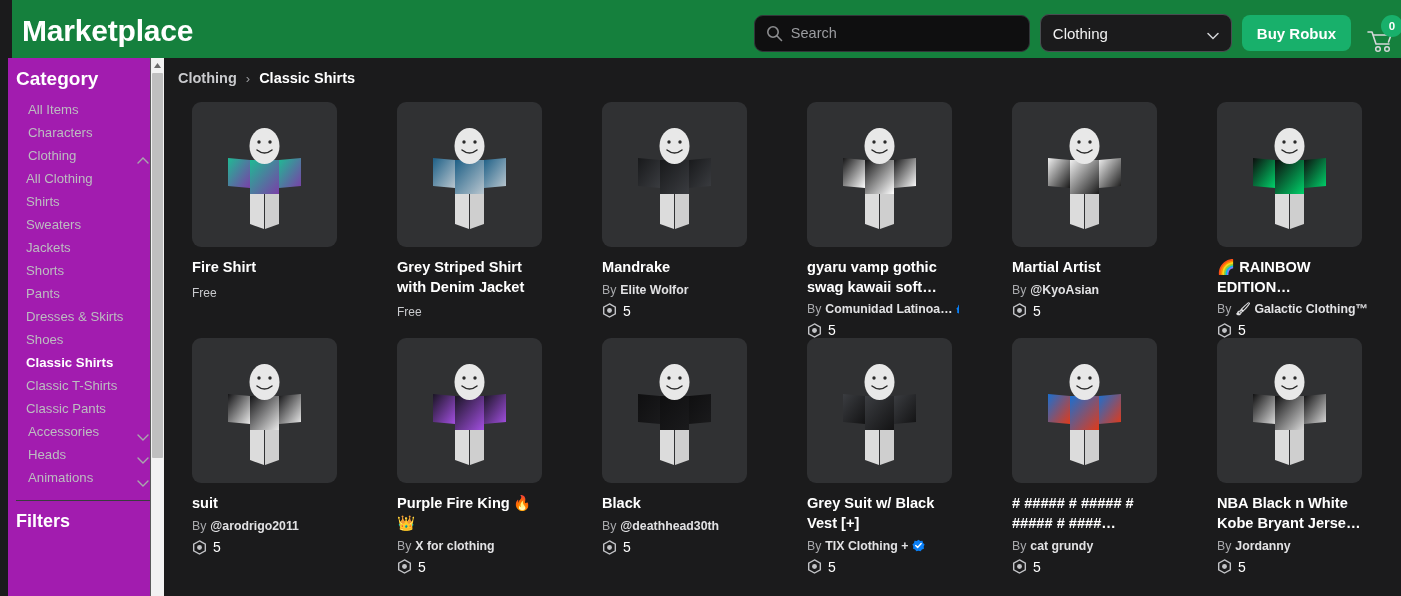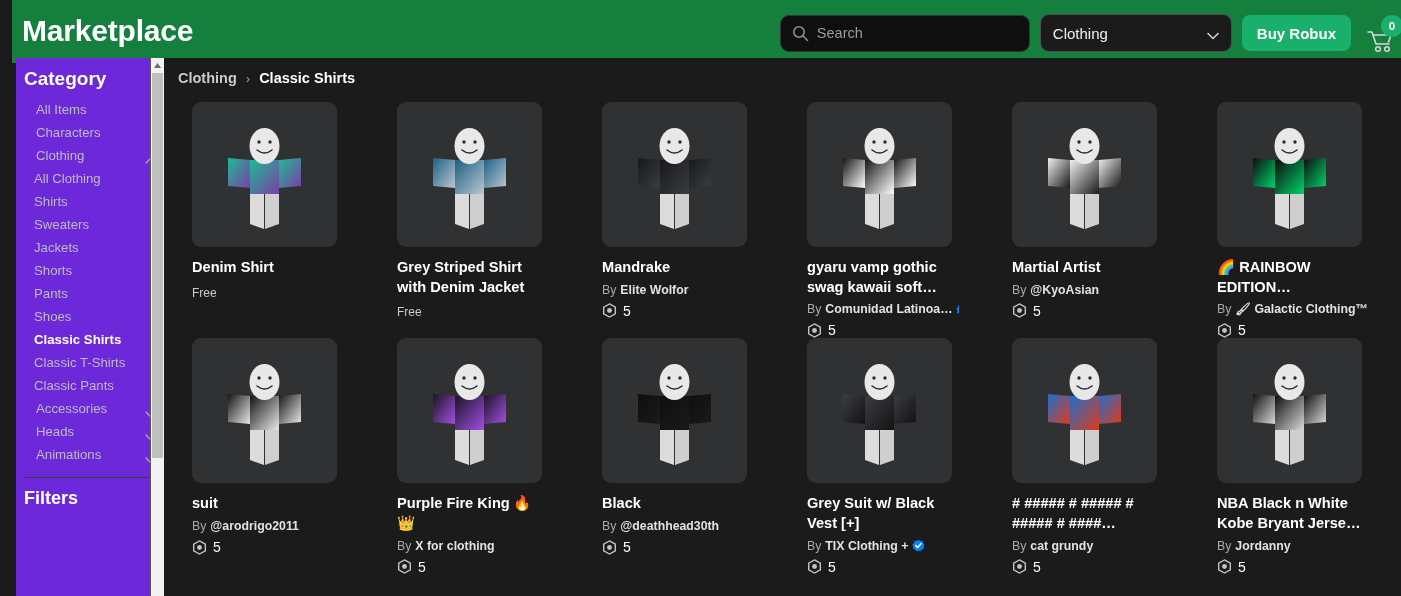--- a/index.html
+++ b/index.html
@@ -18,21 +18,21 @@
   }
   .brand {
     position: absolute; left: 10px; top: 14px;
     font-size: 30px; font-weight: bold; color: #ffffff; letter-spacing: -0.2px;
   }
   .header-right {
     position: absolute; right: 8px; top: 13px;
     display: flex; align-items: center; gap: 10px;
   }
   .search-box {
-    position: relative; width: 250px; height: 37px;
+    position: relative; width: 276px; height: 37px;
     background: #0f0f10; border: 1px solid #33353a; border-radius: 9px;
     display: flex; align-items: center; padding-left: 36px;
   }
   .search-icon {
     position: absolute; left: 11px; top: 9px; width: 17px; height: 17px;
     opacity: .72;
   }
   .search-input {
     background: transparent; border: none; outline: none;
     color: #e8e8e8; font-size: 14.5px; width: 232px;
@@ -58,22 +58,22 @@
   .cart-badge {
     position: absolute; right: 2px; top: 2px;
     width: 22px; height: 22px; border-radius: 50%;
     background: #18b06b; color: #ffffff;
     font-size: 11.5px; font-weight: bold;
     display: flex; align-items: center; justify-content: center;
   }
 
   
   .sidebar {
-    position: absolute; left: 16px; top: 58px; width: 150px; height: 538px;
-    background: #6d28d9; overflow: hidden;
+    position: absolute; left: 8px; top: 58px; width: 150px; height: 538px;
+    background: #a21caf; overflow: hidden;
   }
   .side-title {
     font-size: 19px; font-weight: bold; color: #ffffff;
     padding: 10px 0 8px 8px;
   }
   .cat-item {
     position: relative; height: 23px; line-height: 23px;
     color: #bcbdc0; font-size: 13.2px; padding-left: 20px;
     cursor: pointer; white-space: nowrap;
   }
@@ -196,20 +196,21 @@
         <div class="cat-item"><span>Characters</span></div>
         <div class="cat-item"><span>Clothing</span><span class="caret"><svg width="14" height="12" viewBox="0 0 14 12">
               <polyline points="2,8 7,3 12,8" fill="none" stroke="#a8a9ac" stroke-width="1.4" stroke-linecap="round"></polyline>
             </svg></span></div>
         <div class="cat-item sub"><span>All Clothing</span></div>
         <div class="cat-item sub"><span>Shirts</span></div>
         <div class="cat-item sub"><span>Sweaters</span></div>
         <div class="cat-item sub"><span>Jackets</span></div>
         <div class="cat-item sub"><span>Shorts</span></div>
         <div class="cat-item sub"><span>Pants</span></div>
+        <div class="cat-item sub"><span>Dresses &amp; Skirts</span></div>
         <div class="cat-item sub"><span>Shoes</span></div>
         <div class="cat-item sub active"><span>Classic Shirts</span></div>
         <div class="cat-item sub"><span>Classic T-Shirts</span></div>
         <div class="cat-item sub"><span>Classic Pants</span></div>
         <div class="cat-item"><span>Accessories</span><span class="caret"><svg width="14" height="12" viewBox="0 0 14 12">
               <polyline points="2,4 7,9 12,4" fill="none" stroke="#a8a9ac" stroke-width="1.4" stroke-linecap="round"></polyline>
             </svg></span></div>
         <div class="cat-item"><span>Heads</span><span class="caret"><svg width="14" height="12" viewBox="0 0 14 12">
               <polyline points="2,4 7,9 12,4" fill="none" stroke="#a8a9ac" stroke-width="1.4" stroke-linecap="round"></polyline>
             </svg></span></div>
@@ -254,21 +255,21 @@
 
     <path d="M36 56 L58 58 L58 86 L36 84 Z" fill="url(#g0)"></path>
     <path d="M87 58 L109 56 L109 84 L87 86 Z" fill="url(#g0)"></path>
 
     <ellipse cx="72.5" cy="44" rx="15" ry="18" fill="#e8e8e8"></ellipse>
     <circle cx="67" cy="40" r="1.7" fill="#2a2a2a"></circle>
     <circle cx="78" cy="40" r="1.7" fill="#2a2a2a"></circle>
     <path d="M65 48 Q72.5 54 80 48" fill="none" stroke="#2a2a2a" stroke-width="1.5" stroke-linecap="round"></path>
   </svg>
           </div>
-          <div class="card-title">Denim Shirt</div>
+          <div class="card-title">Fire Shirt</div>
           <div class="card-free">Free</div>
         </div>
         <div class="card">
           <div class="thumb">
   <svg class="av" viewBox="0 0 145 145">
     <defs>
       <linearGradient id="g1" x1="0" y1="0" x2="1" y2="1">
         <stop offset="0%" stop-color="#1d5f86"></stop>
         <stop offset="100%" stop-color="#b9c6cf"></stop>
       </linearGradient>

